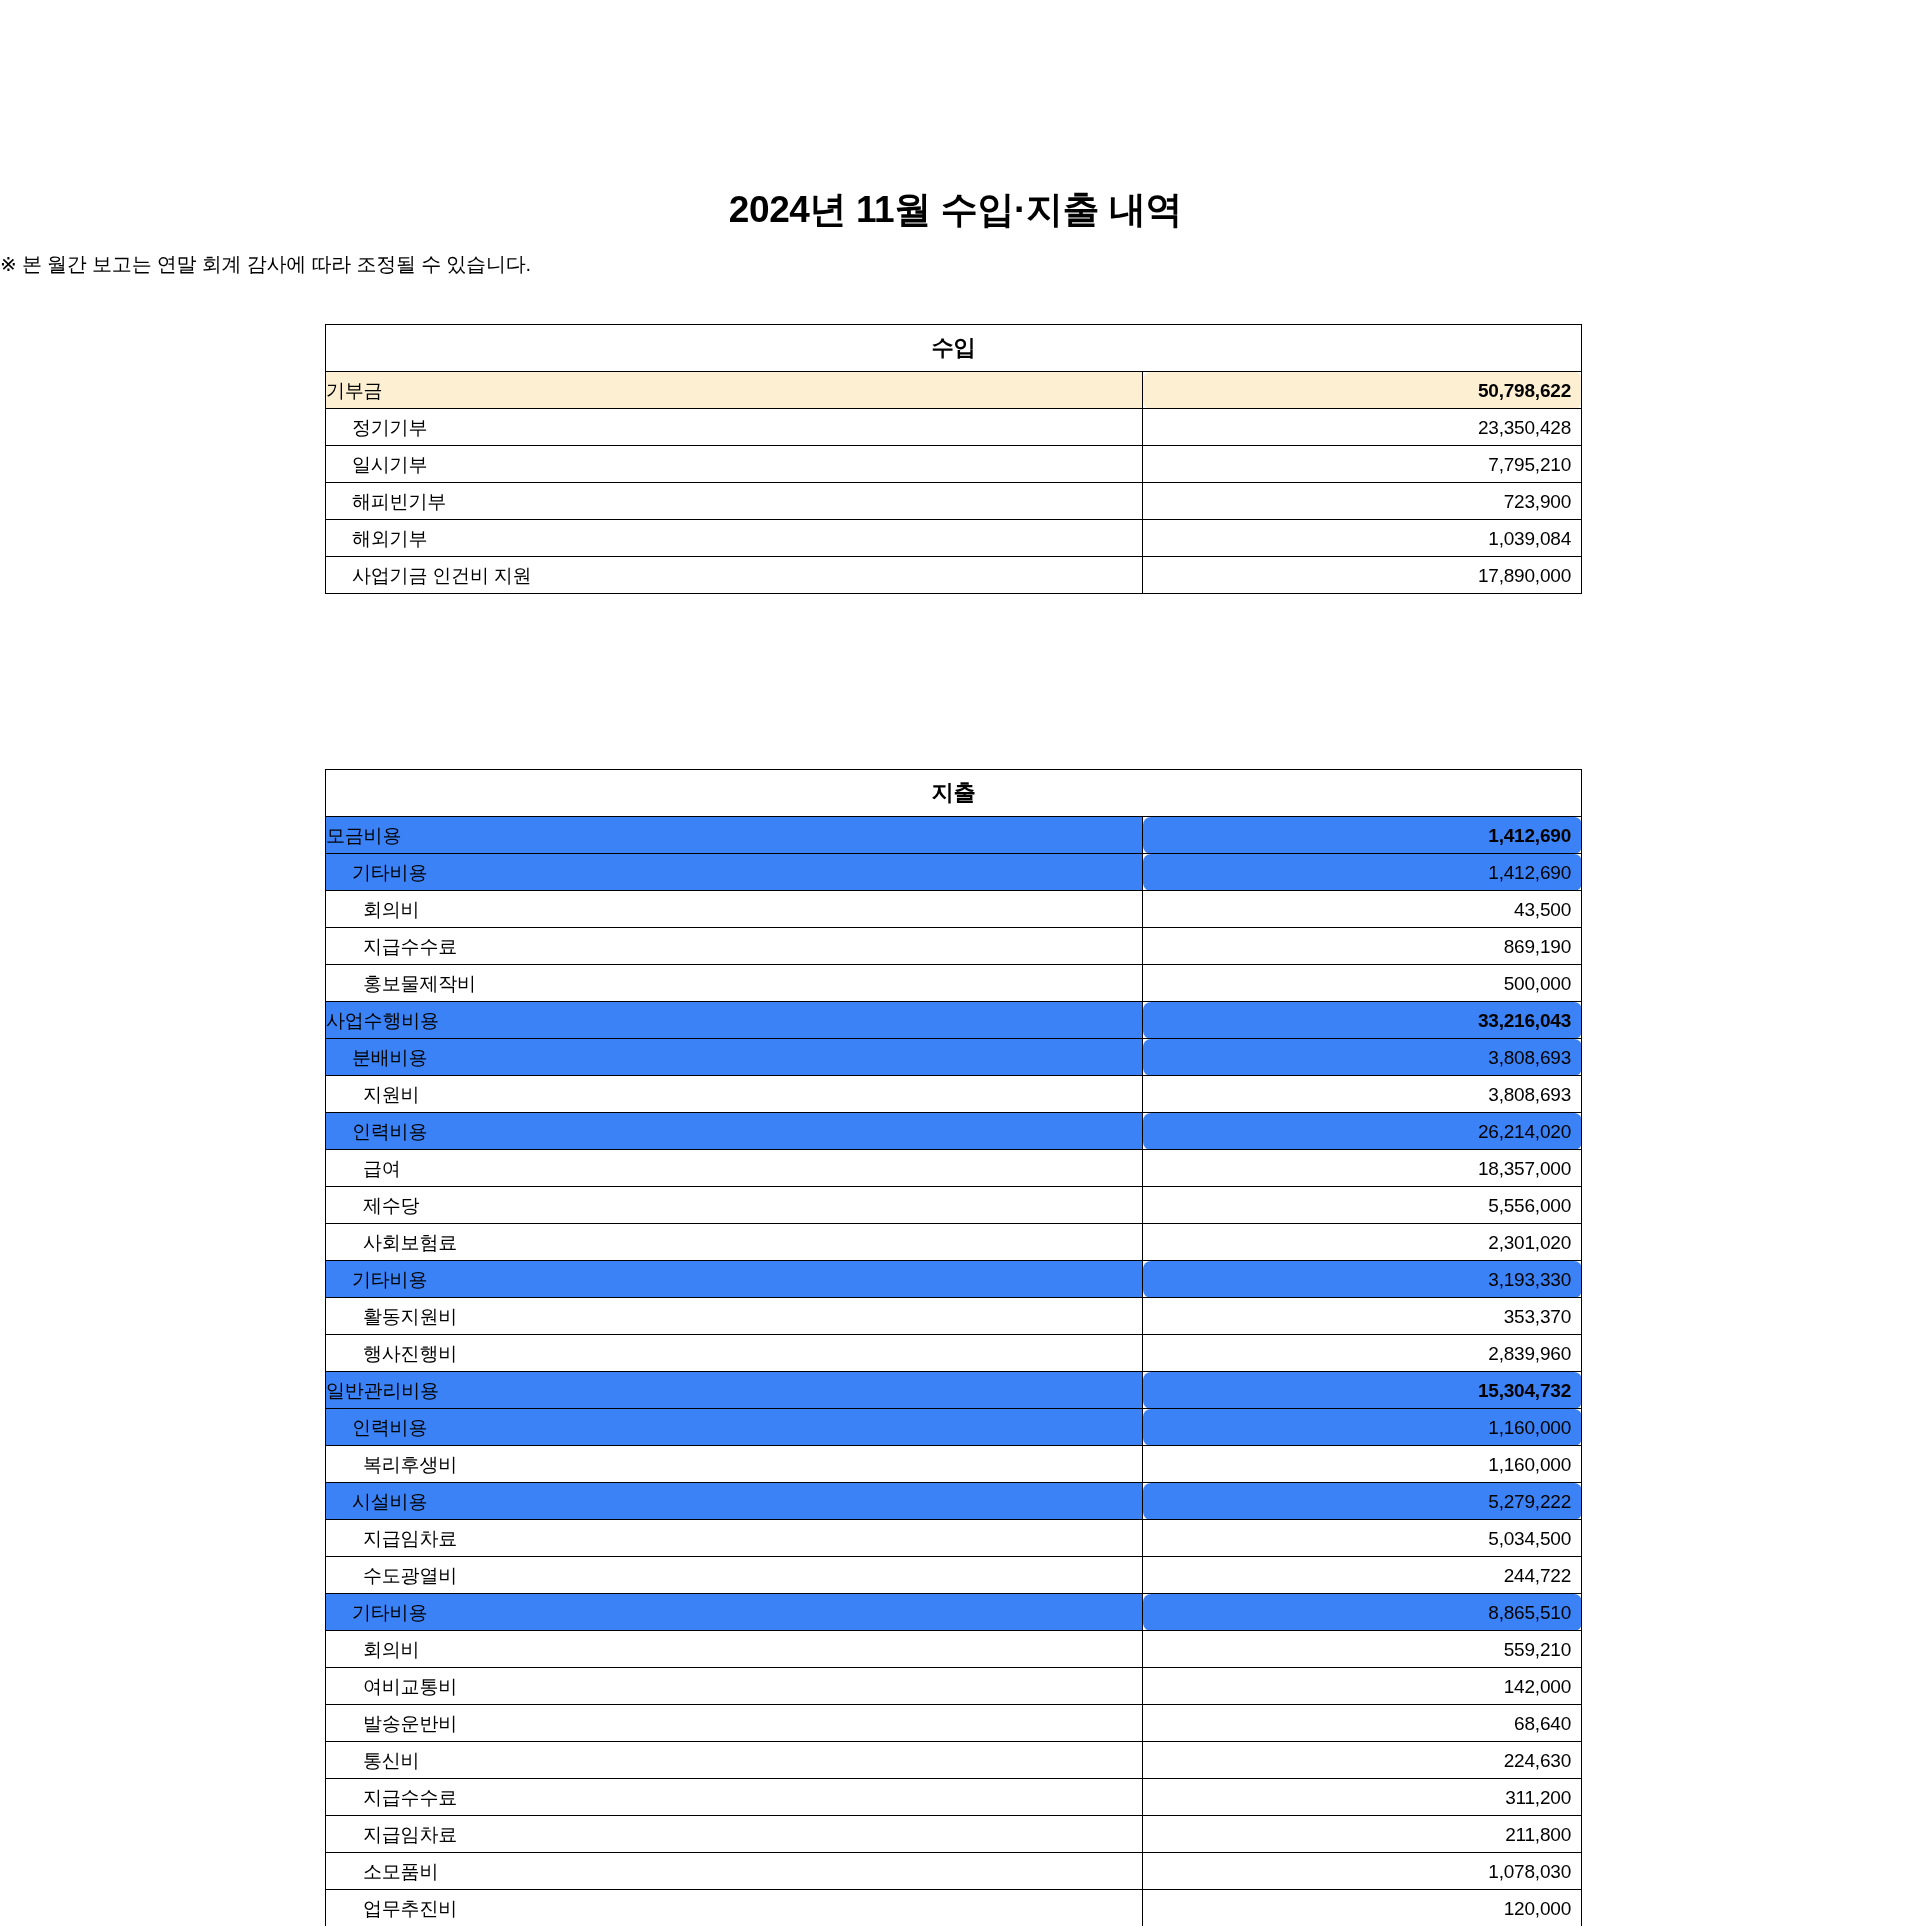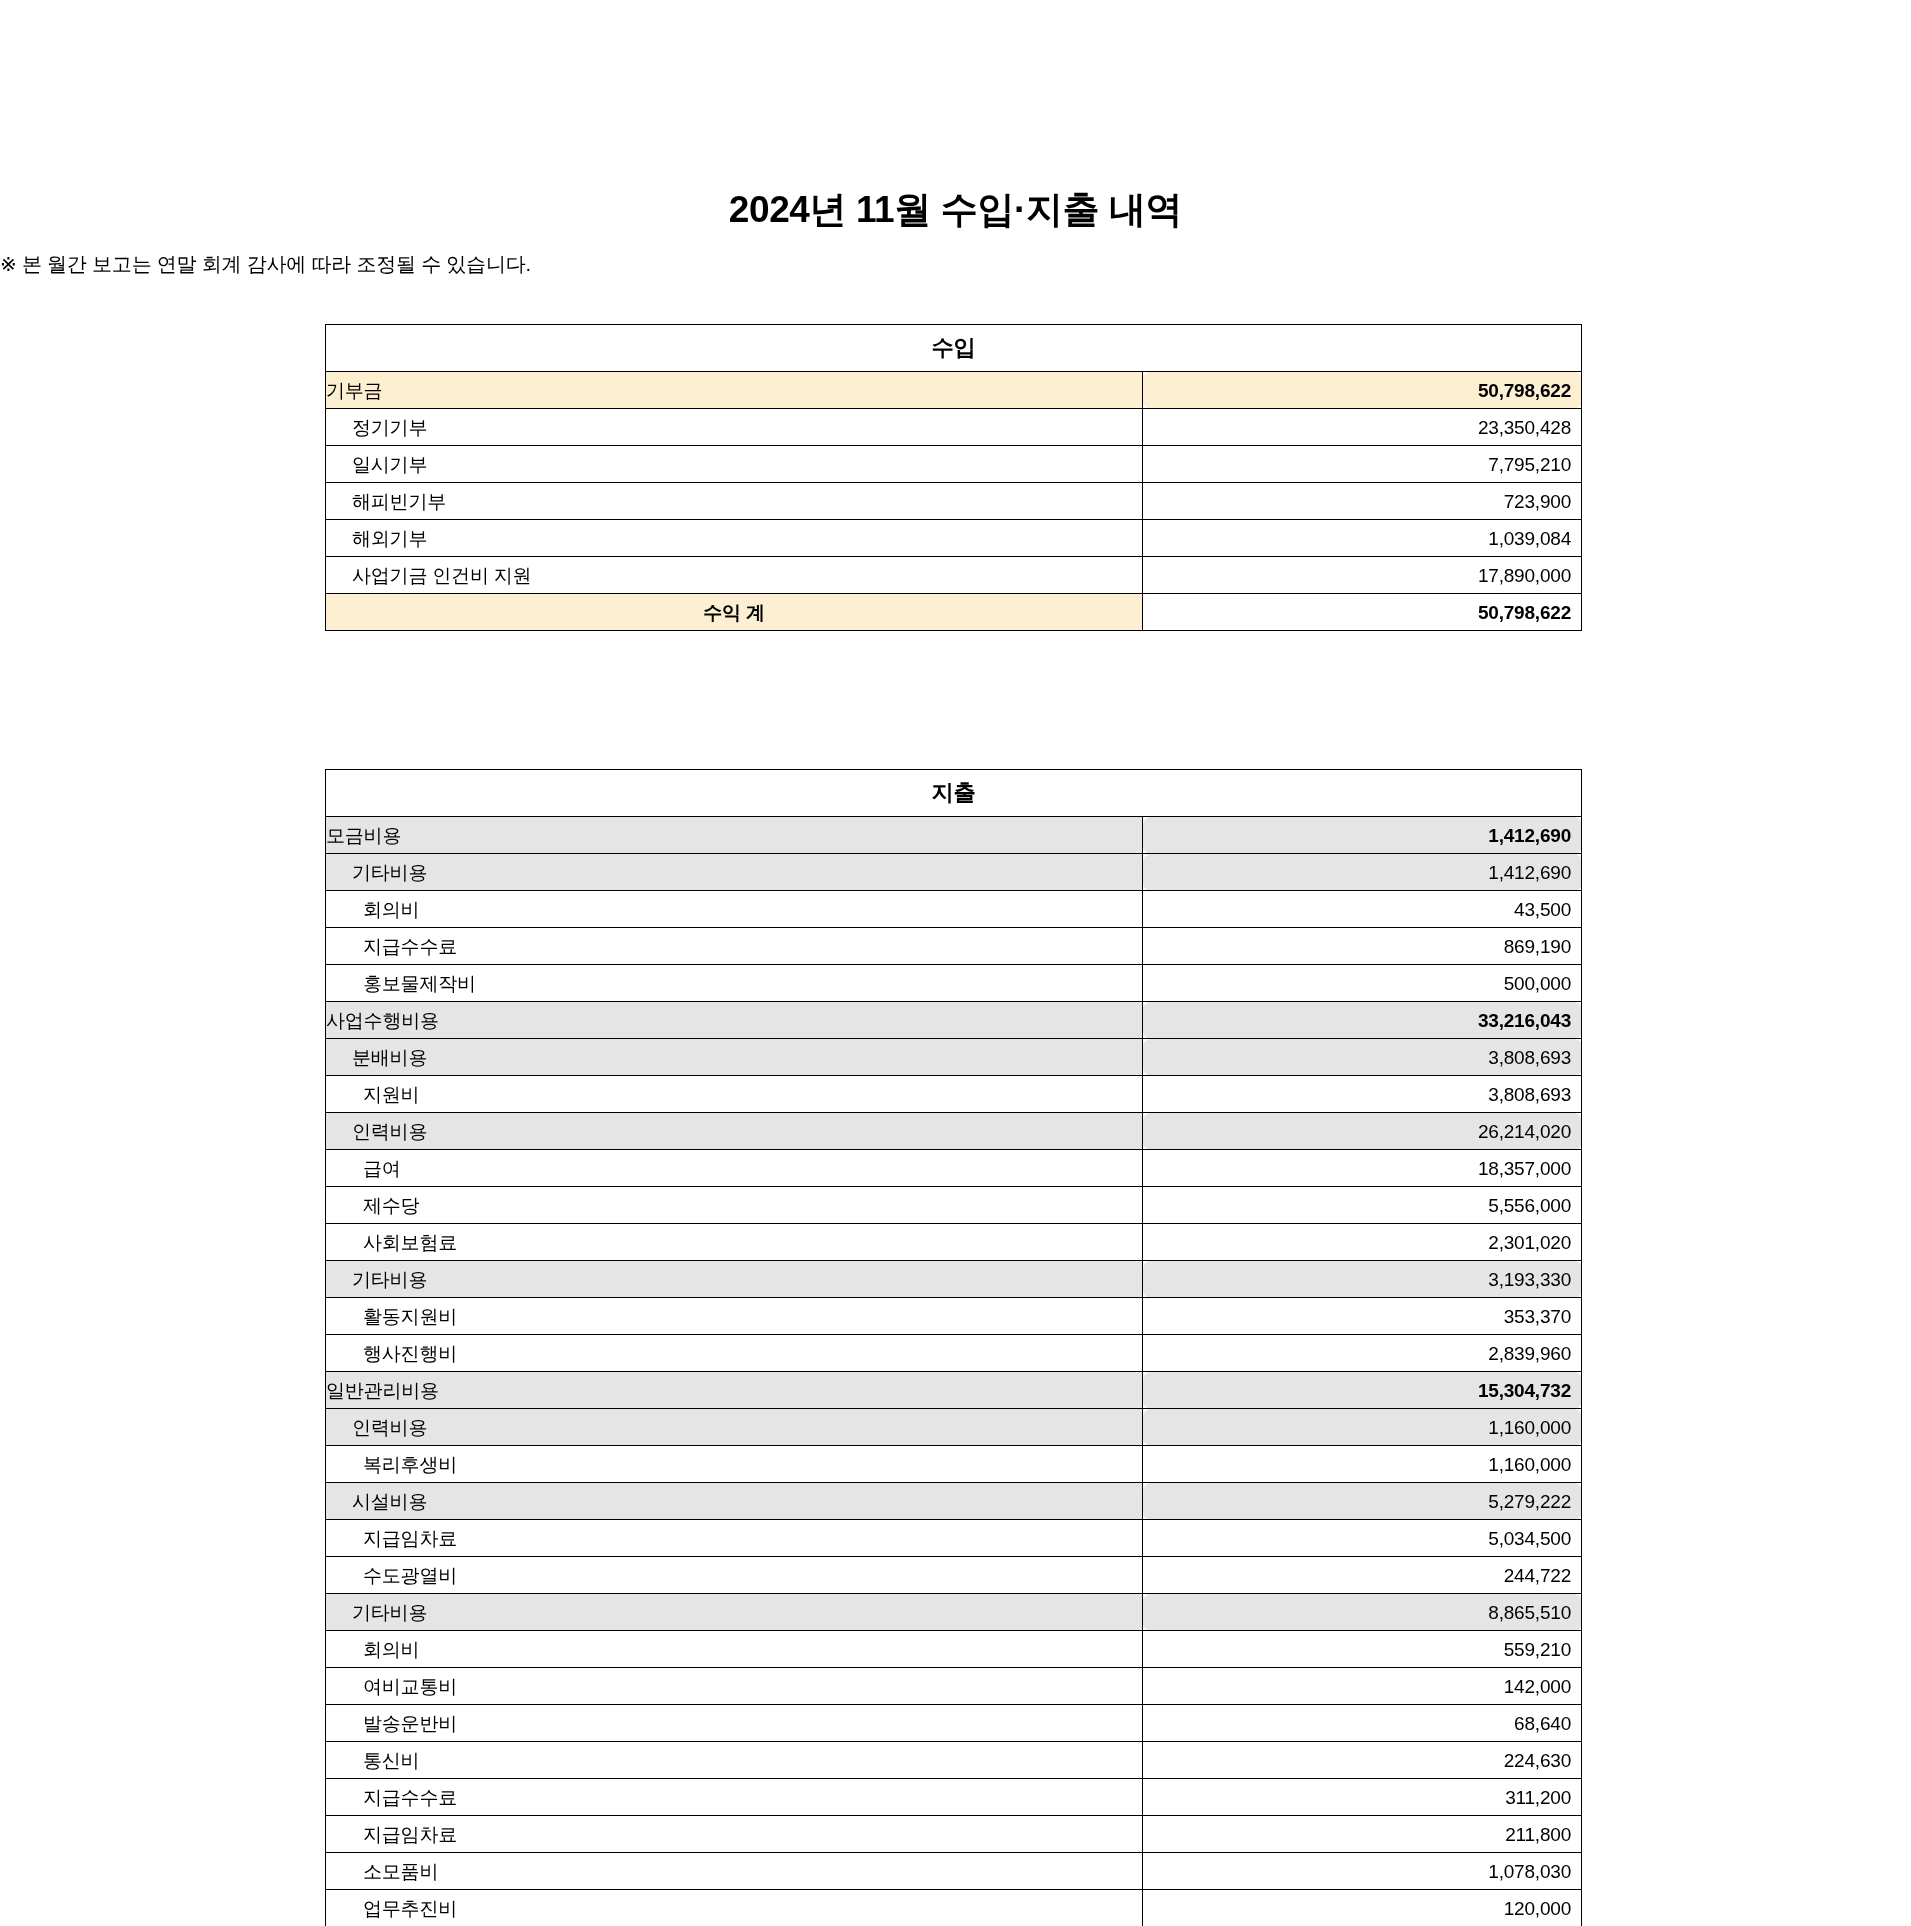--- a/index.html
+++ b/index.html
@@ -104,21 +104,21 @@
   td.cell-value {
     text-align: right;
     padding-right: 10px;
     white-space: nowrap;
     font-variant-numeric: tabular-nums;
   }
   td.cell-value.bold { font-weight: bold; }
 
   
   .fill-cream { background: #fdf0d2; }
-  .fill-blue  { background: #e5e5e5; }
+  .fill-blue  { background: #3b82f6; }
   .fill-none  { background: #ffffff; }
 
   tr.total-row td.cell-label { font-weight: bold; text-align: center; padding-left: 0; }
   tr.total-row td.cell-value { font-weight: bold; }
 </style>
 </head>
 <body>
 
 <div class="page">
 
@@ -152,24 +152,20 @@
           <td class="cell-value fill-none">723,900</td>
         </tr>
         <tr>
           <td class="cell-label lvl-1 fill-none">해외기부</td>
           <td class="cell-value fill-none">1,039,084</td>
         </tr>
         <tr>
           <td class="cell-label lvl-1 fill-none">사업기금 인건비 지원</td>
           <td class="cell-value fill-none">17,890,000</td>
         </tr>
-        <tr class="total-row">
-          <td class="cell-label fill-cream">수익 계</td>
-          <td class="cell-value bold fill-none">50,798,622</td>
-        </tr>
       </tbody>
   </table>
 
   <table class="fin-table" id="expense-table">
     <colgroup>
         <col class="c-label">
         <col class="c-value">
       </colgroup>
     <tbody>
       <tr>

